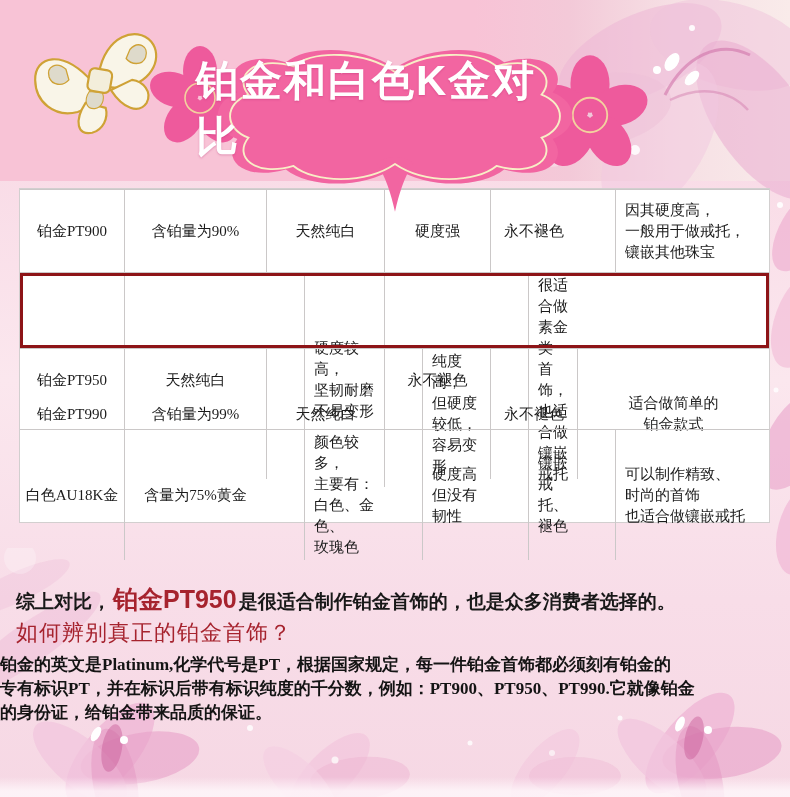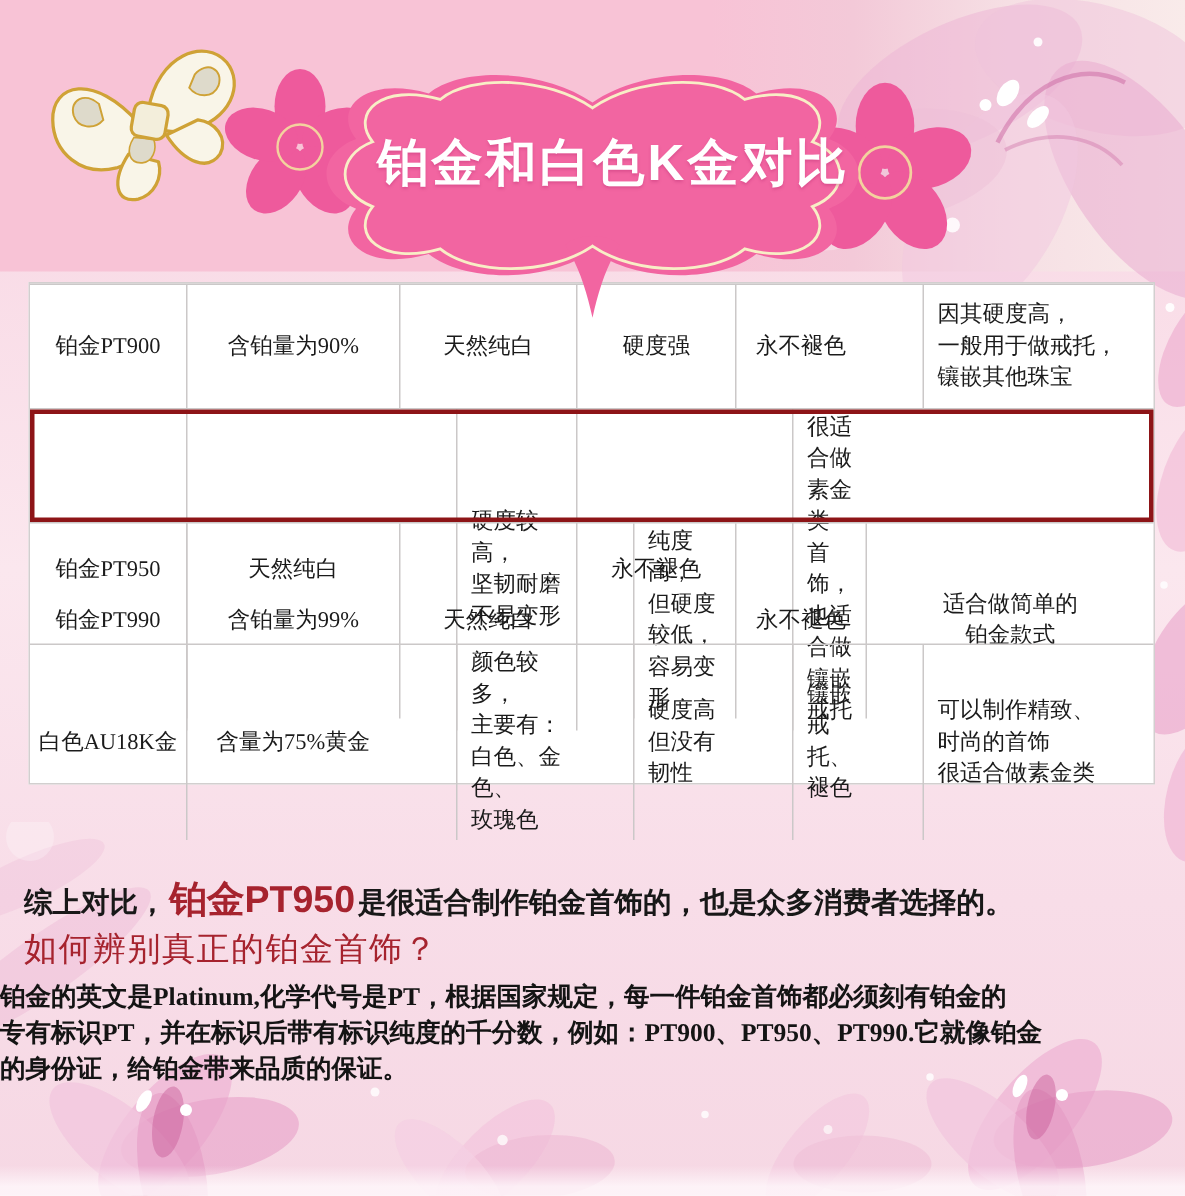--- a/index.html
+++ b/index.html
@@ -11,23 +11,23 @@
   .abs{position:absolute;}
   
   .top-band{
     left:0;top:0;width:790px;height:181px;
     background:linear-gradient(90deg,#f8c3d6 0%,#f8c3d6 60%,#f3c9d8 72%,#f6dfe4 85%,#f9ebea 100%);
     z-index:3;
   }
   
   .badge-svg{left:203px;top:44px;width:384px;height:174px;z-index:10;}
   .badge-title{
-    left:217px;top:44px;width:384px;height:130px;z-index:11;
+    left:196px;top:44px;width:384px;height:130px;z-index:11;
     display:flex;align-items:center;justify-content:center;
-    color:#ffffff;font-size:34px;font-weight:bold;letter-spacing:2px;
+    color:#ffffff;font-size:42px;font-weight:bold;letter-spacing:2px;
     text-shadow:0 1px 2px rgba(180,40,110,.35);
   }
   .bow-svg{left:28px;top:18px;width:152px;height:132px;z-index:7;transform:rotate(-4deg);}
   .plum-svg{left:0;top:0;width:790px;height:230px;z-index:6;pointer-events:none;}
   .lily-svg{left:430px;top:0;width:360px;height:200px;z-index:4;pointer-events:none;}
   .right-strip-svg{left:740px;top:180px;width:50px;height:400px;z-index:2;pointer-events:none;}
   .bottom-flowers-svg{left:0;top:548px;width:790px;height:249px;z-index:1;pointer-events:none;}
   .bottom-light{left:0;top:777px;width:790px;height:20px;z-index:2;
     background:linear-gradient(180deg,rgba(255,252,253,0) 0%,rgba(255,249,252,.8) 70%);}
   
@@ -219,21 +219,21 @@
         <div class="cell td left">颜色较多，
 主要有：
 白色、金色、
 玫瑰色</div>
         <div class="cell td left">硬度高
 但没有韧性</div>
         <div class="cell td left">镶嵌戒托、
 褪色</div>
         <div class="cell td left">可以制作精致、
 时尚的首饰
-很适合做素金类</div>
+也适合做镶嵌戒托</div>
       </div>
     </div>
 
   <div class="abs summary"><span>综上对比，</span><span class="hl">铂金PT950</span><span>是很适合制作铂金首饰的，也是众多消费者选择的。</span></div>
 
   <div class="abs section-heading">如何辨别真正的铂金首饰？</div>
 
   <div class="abs intro-paragraph">铂金的英文是Platinum,化学代号是PT，根据国家规定，每一件铂金首饰都必须刻有铂金的
 专有标识PT，并在标识后带有标识纯度的千分数，例如：PT900、PT950、PT990.它就像铂金
 的身份证，给铂金带来品质的保证。</div>

